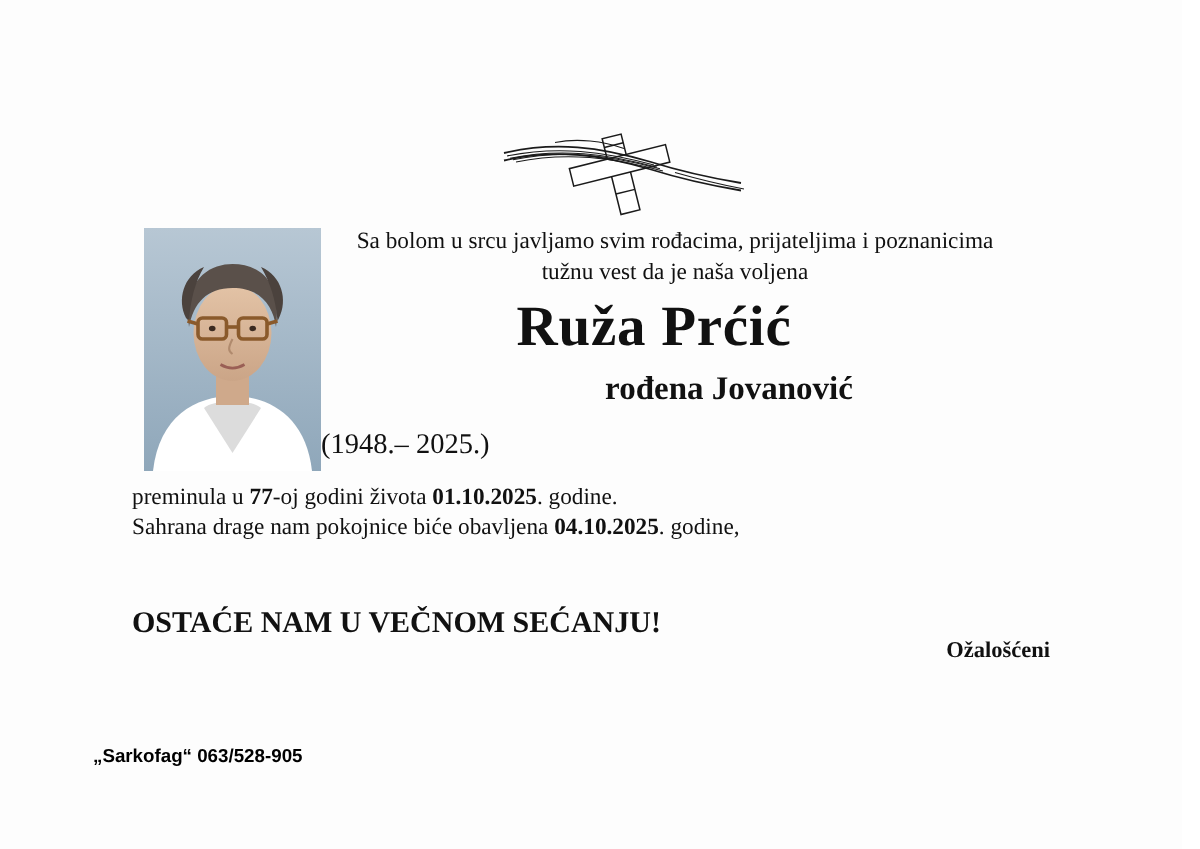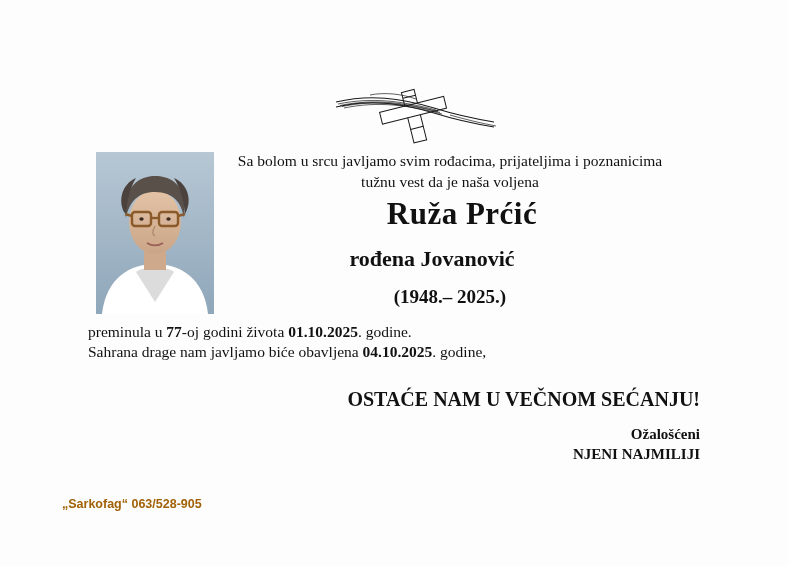--- a/index.html
+++ b/index.html
@@ -49,64 +49,64 @@
     position: absolute;
     left: 214px;
     top: 150px;
     width: 472px;
     text-align: center;
     font-size: 15.5px;
     line-height: 21px;
   }
   .name {
     position: absolute;
-    left: 226px;
+    left: 200px;
     top: 196px;
     width: 472px;
     text-align: center;
-    font-size: 31px;
+    font-size: 38px;
     font-weight: bold;
     letter-spacing: 0.5px;
   }
   .maiden {
     position: absolute;
-    left: 196px;
+    left: 214px;
     top: 246px;
     width: 472px;
     text-align: center;
     font-size: 22px;
     font-weight: bold;
+    padding-left: 36px;
   }
   .years {
     position: absolute;
     left: 214px;
     top: 286px;
     width: 472px;
-    text-align: center;
     font-size: 19px;
-    font-weight: bold;
+    font-weight: normal;
   }
 
   .details {
     position: absolute;
     left: 88px;
     top: 322px;
     width: 612px;
     font-size: 15.5px;
     line-height: 19.5px;
   }
   .details .line { white-space: nowrap; }
   .details .b { font-weight: bold; }
 
   .memory {
     position: absolute;
     left: 88px;
-    top: 388px;
+    top: 404px;
     width: 612px;
-    text-align: right;
+    text-align: left;
     font-size: 20px;
     font-weight: bold;
   }
 
   .mourners {
     position: absolute;
     left: 88px;
     top: 424px;
     width: 612px;
     text-align: right;
@@ -115,21 +115,21 @@
     line-height: 20px;
   }
 
   .footer {
     position: absolute;
     left: 62px;
     top: 497px;
     font-size: 12.5px;
     font-weight: bold;
     font-family: "Liberation Sans", sans-serif;
-    color: #a16207;
+    color: #000000;
   }
 </style>
 </head>
 <body>
 
 <div class="page">
 
   <div class="cross-wrap">
     <svg width="170" height="56" viewBox="0 0 170 56" xmlns="http://www.w3.org/2000/svg">
       <g stroke="#1b1b1b" fill="none" stroke-width="1">
@@ -201,26 +201,25 @@
 
   <div class="name">Ruža Prćić</div>
   <div class="maiden">rođena Jovanović</div>
   <div class="years">(1948.– 2025.)</div>
 
   <div class="details">
     <div class="line">
       <span>preminula u </span><span class="b">77</span><span>-oj godini života  </span><span class="b">01.10.2025</span><span>. godine.</span>
     </div>
     <div class="line">
-      <span>Sahrana drage nam javljamo biće obavljena  </span><span class="b">04.10.2025</span><span>. godine,</span>
+      <span>Sahrana drage nam pokojnice biće obavljena  </span><span class="b">04.10.2025</span><span>. godine,</span>
     </div>
   </div>
 
   <div class="memory">OSTAĆE NAM U VEČNOM SEĆANJU!</div>
 
   <div class="mourners">
     <div>Ožalošćeni</div>
-    <div>NJENI NAJMILIJI</div>
   </div>
 
   <div class="footer">„Sarkofag“ 063/528-905</div>
 
 </div>
 
 </body></html>

